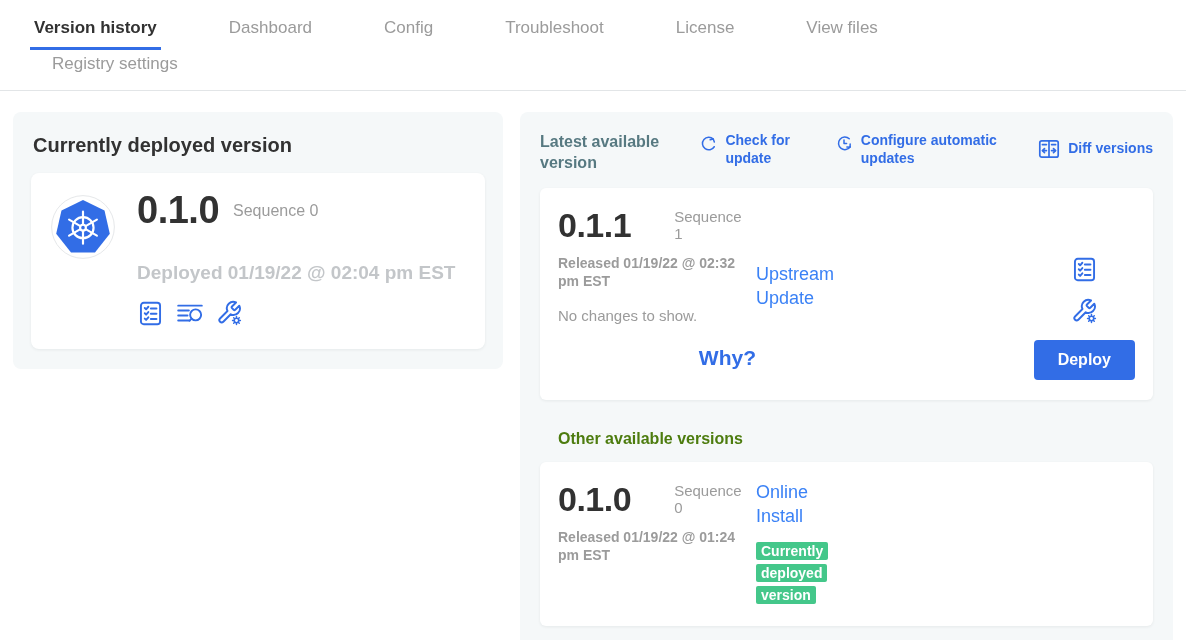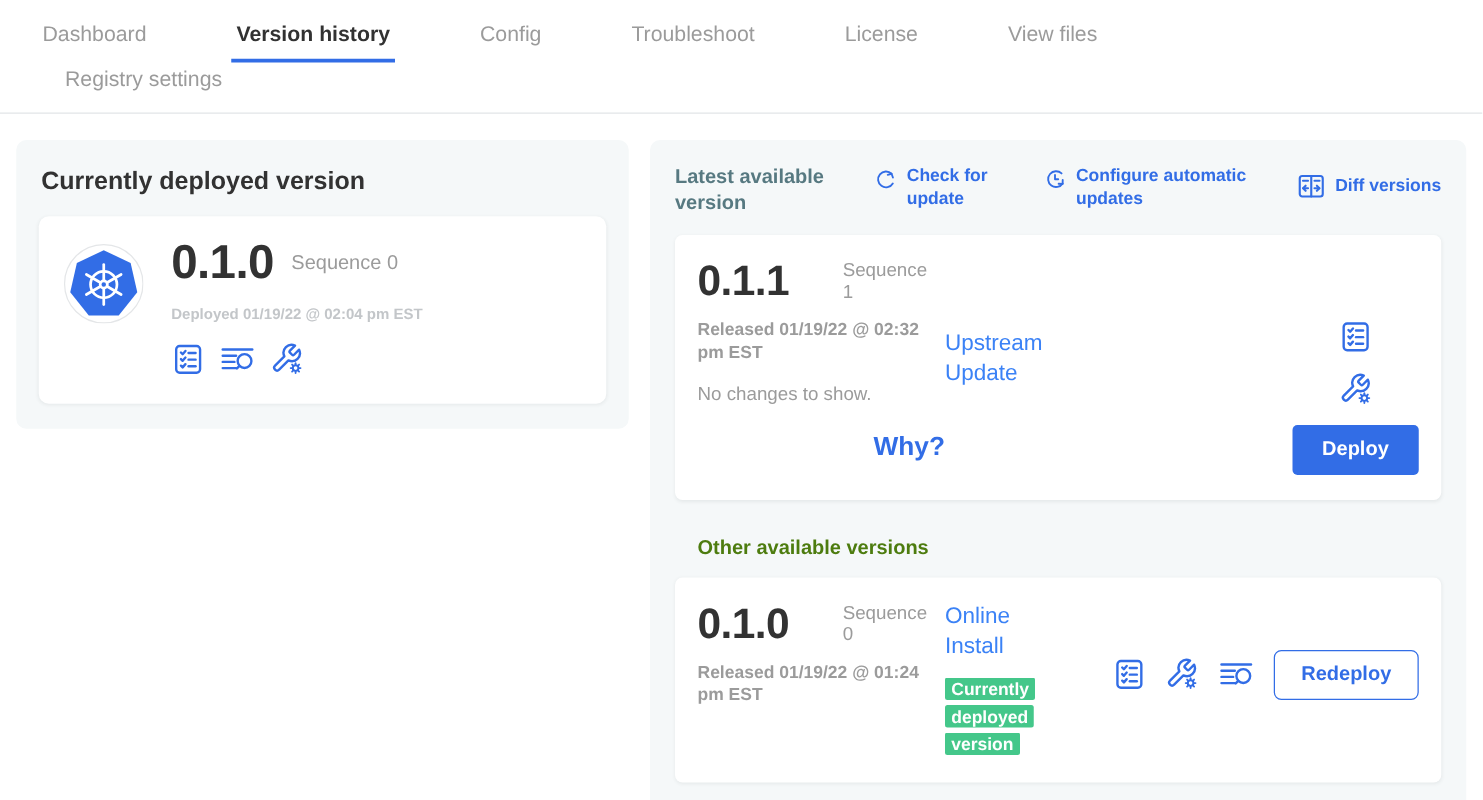--- a/index.html
+++ b/index.html
@@ -19,21 +19,21 @@
 
   
   .left-panel { width:490px; padding:20px 18px 20px 18px; }
   .left-title { font-size:20px; font-weight:700; color:#323232; margin:2px 0 16px 2px; }
   .deployed-card { background:#fff; border-radius:8px; box-shadow:0 1px 3px rgba(50,60,70,.08);
     padding:16px 20px 22px 20px; display:flex; gap:22px; align-items:flex-start; }
   .k8s-badge { flex:0 0 64px; margin-top:6px; }
   .ver-row { display:flex; align-items:center; gap:14px; }
   .ver-big { font-size:38px; font-weight:700; color:#323232; letter-spacing:-0.5px; }
   .ver-seq { font-size:16px; color:#9b9b9b; }
-  .deployed-ts { font-size:12px; font-weight:600; color:#c3c6c9; margin-top:12px; }
+  .deployed-ts { font-size:19px; font-weight:600; color:#c3c6c9; margin-top:30px; }
   .icon-row { display:flex; align-items:center; gap:11px; margin-top:16px; }
   .icon { color:#326de6; display:inline-flex; cursor:pointer; }
   .icon svg { display:block; }
 
   
   .right-panel { flex:1; padding:20px 20px 22px 20px; }
   .right-header { display:flex; justify-content:space-between; align-items:flex-start; }
   .latest-title { width:132px; font-size:16px; font-weight:700; color:#577981; line-height:1.3; }
   .hdr-action { display:flex; align-items:flex-start; gap:7px; color:#326de6; font-size:14px;
     font-weight:700; line-height:1.25; cursor:pointer; }
@@ -145,22 +145,22 @@
         <line x1="50" y1="51" x2="28.3" y2="63.5"></line>
           <line x1="50" y1="51" x2="28.3" y2="38.5"></line>
         <circle cx="50" cy="51" r="4.5" fill="#326de6"></circle>
       </g>
     </symbol>
   </defs>
 </svg>
 
 <div class="topnav">
   <div class="nav-row1">
+    <span class="tab active">Version history</span>
     <span class="tab">Dashboard</span>
-    <span class="tab active">Version history</span>
     <span class="tab">Config</span>
     <span class="tab">Troubleshoot</span>
     <span class="tab">License</span>
     <span class="tab">View files</span>
   </div>
   <div class="nav-row2">
     <span class="tab">Registry settings</span>
   </div>
 </div>
 
@@ -266,34 +266,16 @@
           <span class="vseq">Sequence 0</span>
         </div>
         <div class="vreleased">Released 01/19/22 @ 01:24 pm EST</div>
       </div>
       <div>
         <div class="vsource mid-online">Online Install</div>
         <div class="badge-wrap">
           <span class="badge">Currently deployed version</span>
         </div>
       </div>
-      <div class="vactions top2">
-        <span class="icon">
-          <svg width="27" height="27" viewBox="0 0 24 24">
-              <use href="#i-checklist"></use>
-            </svg>
-        </span>
-        <span class="icon">
-          <svg width="27" height="27" viewBox="0 0 24 24">
-              <use href="#i-wrench-gear"></use>
-            </svg>
-        </span>
-        <span class="icon">
-          <svg width="30" height="27" viewBox="0 0 26 24">
-              <use href="#i-lines-magnifier"></use>
-            </svg>
-        </span>
-        <button class="btn-redeploy">Redeploy</button>
-      </div>
     </div>
 
   </div>
 </div>
 
 </body></html>

